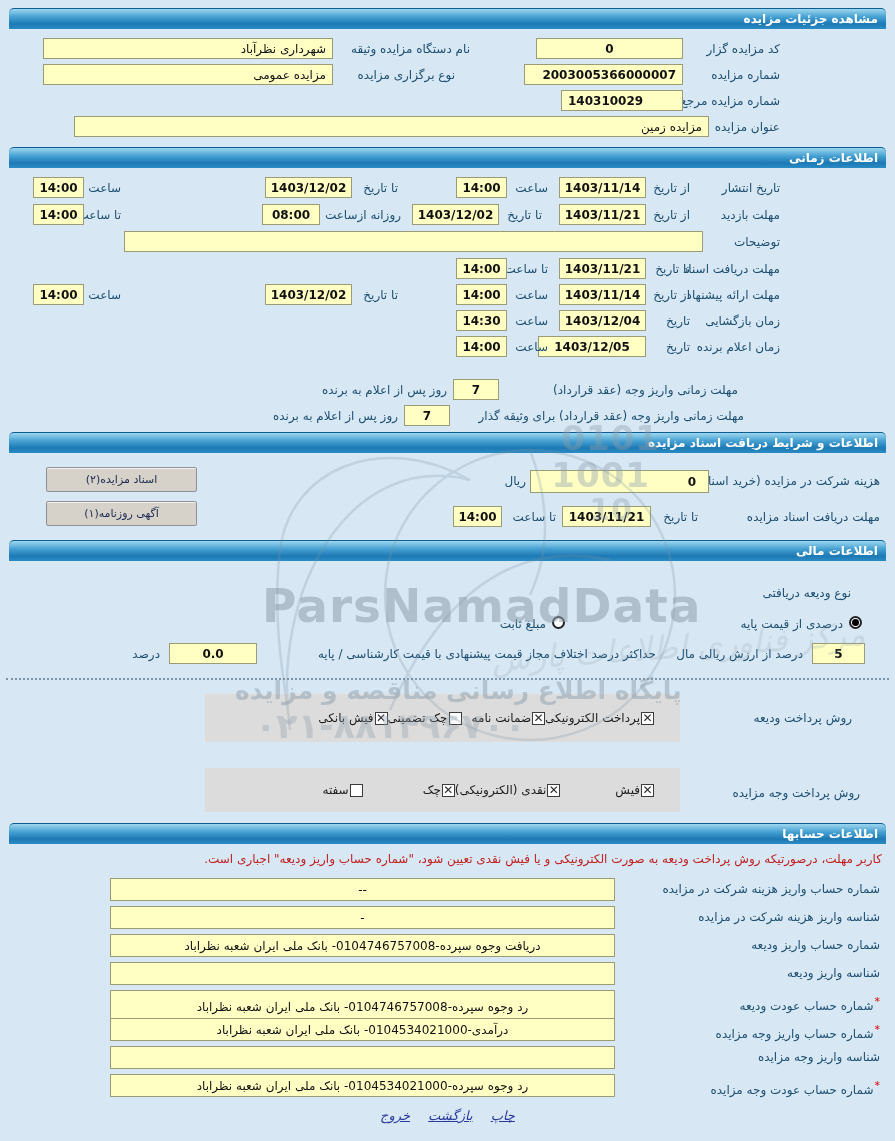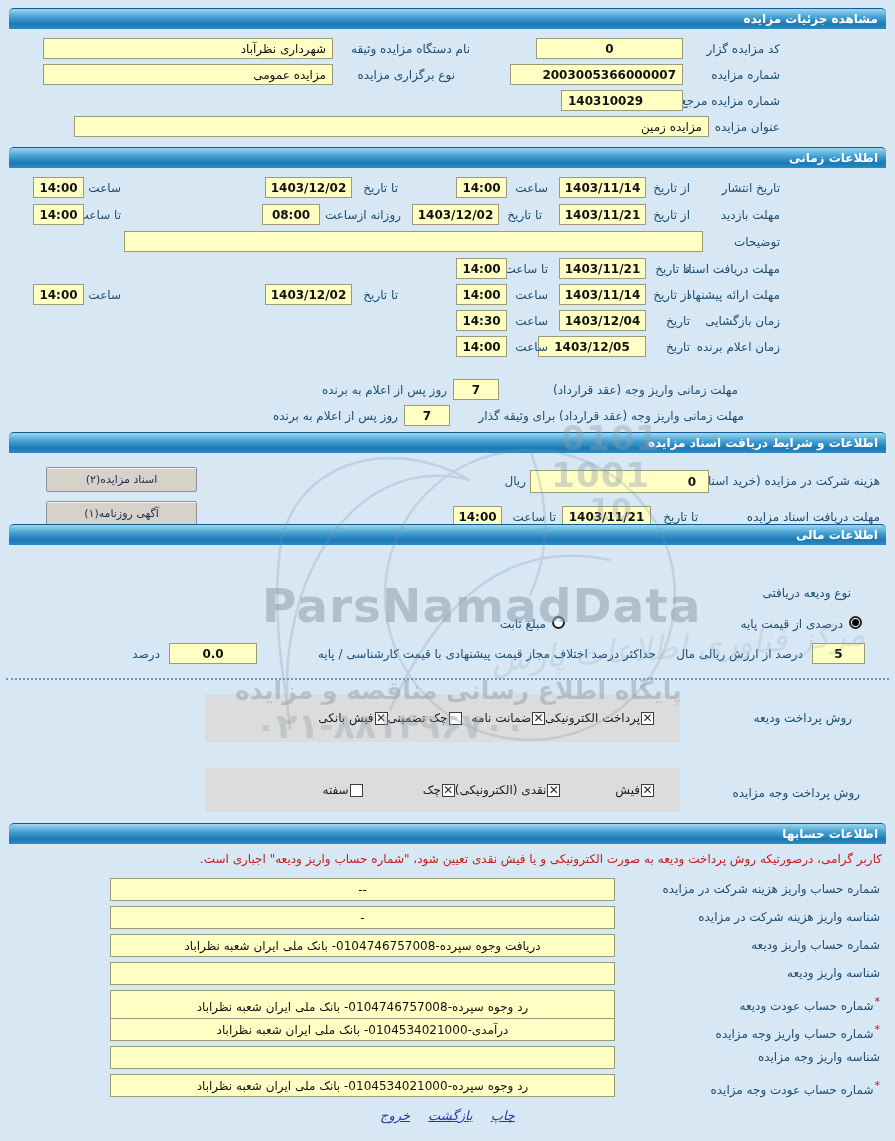--- a/index.html
+++ b/index.html
@@ -47,21 +47,21 @@
 
   <div class="row" style="top:38px;">
     <span class="lbl" style="right:115px;">کد مزایده گزار</span>
     <div class="yf b" style="right:212px;width:147px;">0</div>
     <span class="lbl" style="right:425px;">نام دستگاه مزایده وثیقه</span>
     <div class="yf rt" style="right:562px;width:290px;">شهرداری نظرآباد</div>
   </div>
 
   <div class="row" style="top:64px;">
     <span class="lbl" style="right:115px;">شماره مزایده</span>
-    <div class="yf rt b" style="right:212px;width:173px;">2003005366000007</div>
+    <div class="yf rt b" style="right:212px;width:159px;">2003005366000007</div>
     <span class="lbl" style="right:440px;">نوع برگزاری مزایده</span>
     <div class="yf rt" style="right:562px;width:290px;">مزایده عمومی</div>
   </div>
 
   <div class="row" style="top:90px;">
     <span class="lbl" style="right:115px;">شماره مزایده مرجع</span>
     <div class="yf rt b" style="right:212px;width:122px;justify-content:flex-end;">140310029</div>
   </div>
 
   <div class="row" style="top:116px;">
@@ -163,21 +163,21 @@
 
   <div class="row" style="top:506px;height:26px;">
     <span class="lbl" style="right:15px;">مهلت دریافت اسناد مزایده</span>
     <span class="lbl" style="right:197px;">تا تاریخ</span>
     <div class="yf b" style="right:244px;width:89px;">1403/11/21</div>
     <span class="lbl" style="right:339px;">تا ساعت</span>
     <div class="yf b" style="right:393px;width:49px;">14:00</div>
   </div>
   <div class="btn" style="top:501px;left:46px;">آگهی روزنامه(۱)</div>
 
-  <div class="bar" style="top:524px;padding-left:13px;">
+  <div class="bar" style="top:540px;padding-left:13px;">
     <span>اطلاعات مالی</span>
   </div>
 
   <span class="lbl" style="top:583px;right:44px;position:absolute;">نوع ودیعه دریافتی</span>
 
   <div class="row" style="top:613px;height:20px;">
     <span class="radio on" style="position:absolute;right:33px;top:3px;"></span>
     <span class="lbl" style="right:52px;">درصدی از قیمت پایه</span>
     <span class="radio" style="position:absolute;right:330px;top:3px;"></span>
     <span class="lbl" style="right:349px;">مبلغ ثابت</span>
@@ -230,21 +230,21 @@
     <span class="ci">
       <span class="cb"></span>
       <span>سفته</span>
     </span>
   </div>
 
   <div class="bar" style="top:823px;">
     <span>اطلاعات حسابها</span>
   </div>
 
-  <div class="notice" style="top:852px;right:13px;">کاربر گرامی، درصورتیکه روش پرداخت ودیعه به صورت الکترونیکی و یا فیش نقدی تعیین شود، "شماره حساب واریز ودیعه" اجباری است.</div>
+  <div class="notice" style="top:852px;right:13px;">کاربر مهلت، درصورتیکه روش پرداخت ودیعه به صورت الکترونیکی و یا فیش نقدی تعیین شود، "شماره حساب واریز ودیعه" اجباری است.</div>
 
   <div class="row" style="top:878px;">
     <span class="lbl" style="right:15px;">شماره حساب واریز هزینه شرکت در مزایده</span>
     <div class="yf" style="right:280px;left:110px;height:23px;">--</div>
   </div>
   <div class="row" style="top:906px;">
     <span class="lbl" style="right:15px;">شناسه واریز هزینه شرکت در مزایده</span>
     <div class="yf" style="right:280px;left:110px;height:23px;">-</div>
   </div>
   <div class="row" style="top:934px;">

